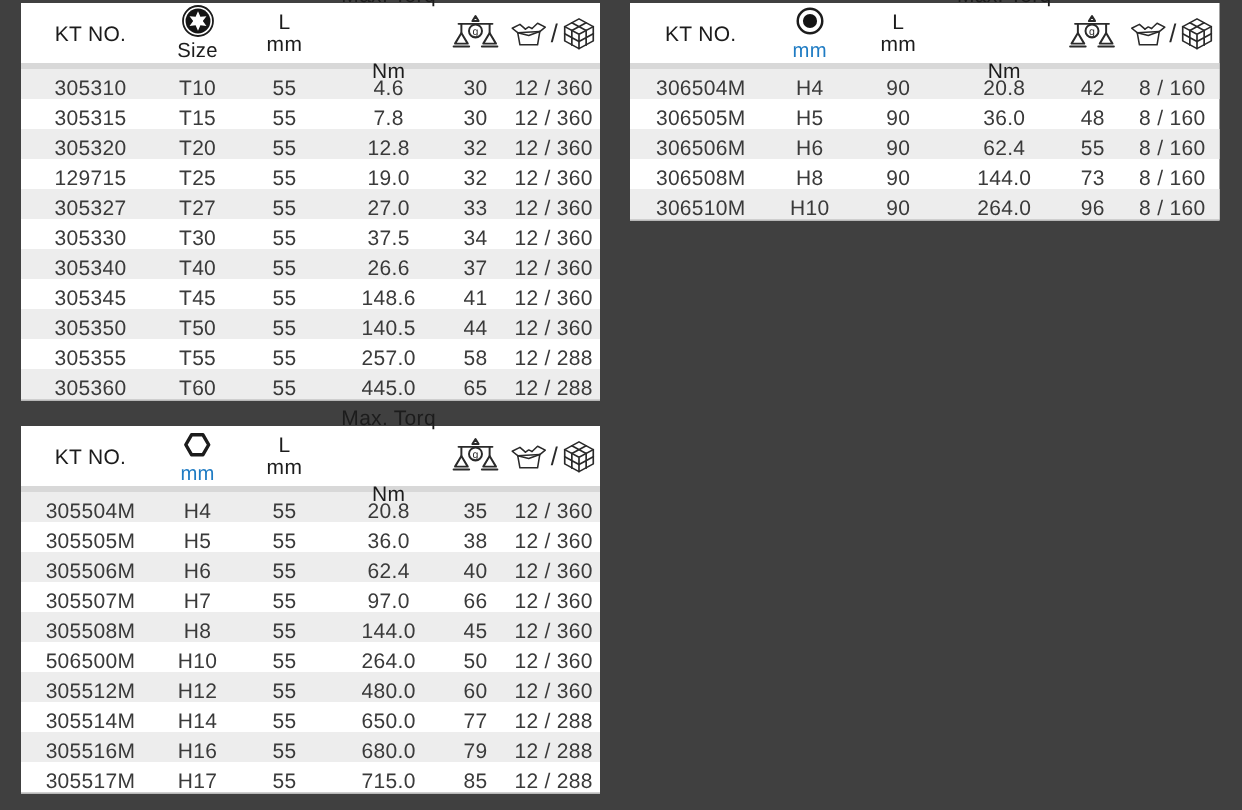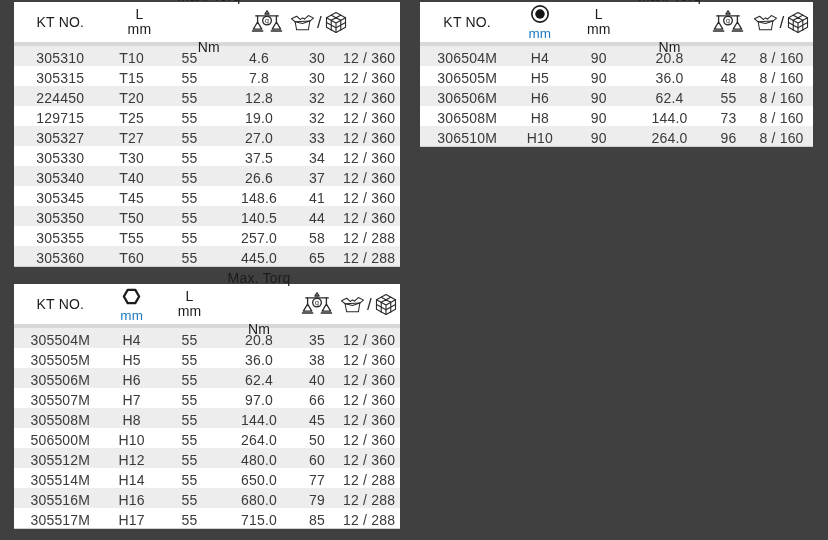--- a/index.html
+++ b/index.html
@@ -29,20 +29,30 @@
   svg .ln { fill:none; stroke:#2a2a2a; stroke-width:1.4; stroke-linejoin:round; stroke-linecap:round; }
 </style>
 </head>
 <body>
 
 <div id="page">
 
   <div class="spec-table" style="left:14px; top:2px; width:386px;">
     <div class="thead">
       <div class="hcell c0">KT NO.</div>
+      <div class="hcell c1">
+        <span class="icon-wrap">
+          <svg width="22" height="22" viewBox="0 0 22 22">
+            <circle cx="11" cy="11" r="10" fill="none" stroke="#1c1c1c" stroke-width="1.2"></circle>
+            <circle cx="11" cy="11" r="8.3" fill="#141414"></circle>
+            <polygon fill="#ffffff" points="11,4.5 12.6,8.23 16.63,7.75 14.2,11 16.63,14.25 12.6,13.77 11,17.5 9.4,13.77 5.37,14.25 7.8,11 5.37,7.75 9.4,8.23"></polygon>
+          </svg>
+        </span>
+        <span class="sub-label">Size</span>
+      </div>
       <div class="hcell c2">
         <span>L</span>
         <span>mm</span>
       </div>
       <div class="hcell c3">
         <span>Max. Torq</span>
         <span>Nm</span>
       </div>
       <div class="hcell c4">
         <span class="icon-wrap">
@@ -93,21 +103,21 @@
         </div>
         <div class="trow">
           <div class="cell c0">305315</div>
           <div class="cell c1">T15</div>
           <div class="cell c2">55</div>
           <div class="cell c3">7.8</div>
           <div class="cell c4">30</div>
           <div class="cell c5">12 / 360</div>
         </div>
         <div class="trow alt">
-          <div class="cell c0">224450</div>
+          <div class="cell c0">305320</div>
           <div class="cell c1">T20</div>
           <div class="cell c2">55</div>
           <div class="cell c3">12.8</div>
           <div class="cell c4">32</div>
           <div class="cell c5">12 / 360</div>
         </div>
         <div class="trow">
           <div class="cell c0">129715</div>
           <div class="cell c1">T25</div>
           <div class="cell c2">55</div>

